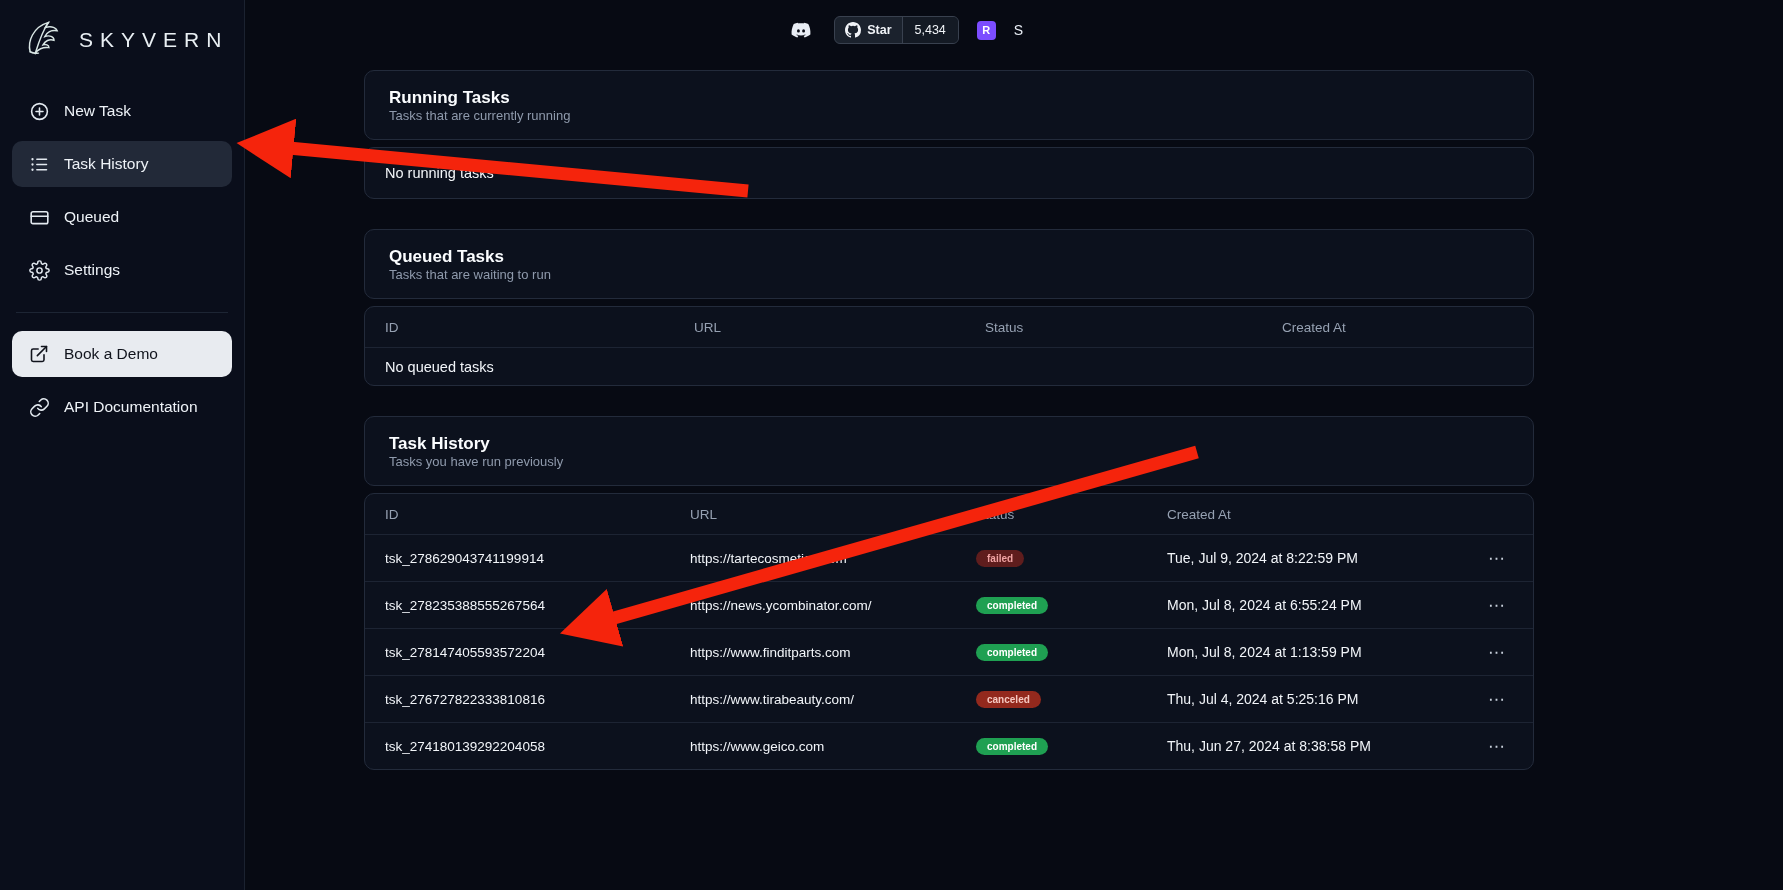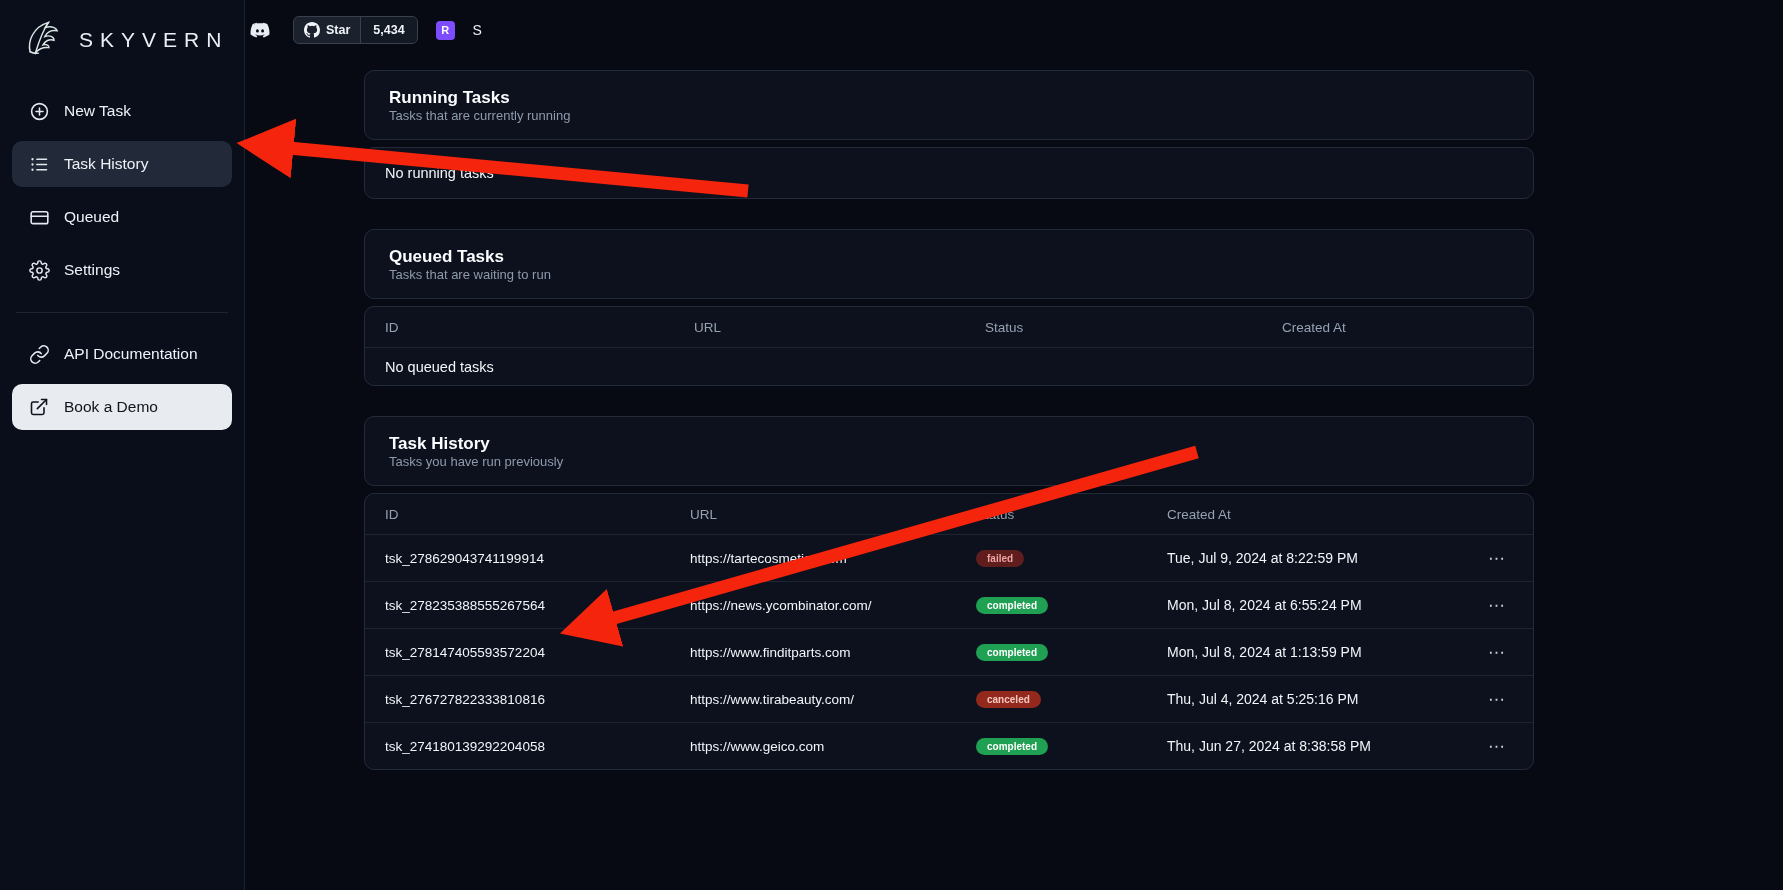--- a/index.html
+++ b/index.html
@@ -15,27 +15,27 @@
   .logo-text{font-size:21px;letter-spacing:7px;font-weight:400;color:#e9eff3}
   .nav-item{display:flex;align-items:center;gap:14px;height:46px;padding:0 16px;
     border-radius:10px;font-size:15.5px;color:#eef2f7;cursor:pointer;margin-bottom:7px;background:transparent;border:none;width:100%;text-align:center;font-family:Liberation Sans, sans-serif}
   .nav-item.active{background:#222938}
   .nav-item .ic{display:flex;align-items:center;justify-content:center;width:22px;flex:none}
   .nav-item.demo{background:#e8ebf0;color:#10131c;font-weight:500}
   .side-divider{height:1px;background:#1d2534;margin:12px 4px 18px}
 
   
   .main{flex:1;display:flex;flex-direction:column;min-width:0}
-  .topbar{height:60px;flex:none;display:flex;align-items:center;justify-content:flex-start;
+  .topbar{height:60px;flex:none;display:flex;align-items:center;justify-content:center;
     gap:18px;padding-right:216px}
   .gh-btn{display:flex;align-items:stretch;border:1px solid #39414f;border-radius:6px;
     overflow:hidden;height:28px;background:#1b222d;font-size:12.5px;font-weight:700;color:#f0f3f7;
     cursor:pointer;padding:0;font-family:inherit}
   .gh-star{display:flex;align-items:center;gap:6px;padding:0 10px}
-  .gh-count{display:flex;align-items:center;padding:0 12px;border-left:1px solid #39414f;background:#141a24;font-weight:700}
+  .gh-count{display:flex;align-items:center;padding:0 12px;border-left:1px solid #39414f;background:#141a24;font-weight:400}
   .avatar{width:19px;height:19px;border-radius:4px;background:#7c4dff;display:flex;
     align-items:center;justify-content:center;font-size:11px;font-weight:700;color:#fff;flex:none;cursor:pointer}
   .username{font-size:14px;color:#e8edf4;width:12px;overflow:hidden;white-space:nowrap}
 
   
   .content{padding:10px 249px 0 119px;overflow:hidden}
   .section{margin-bottom:30px}
   .card{background:#0c111d;border:1px solid #232b3b;border-radius:10px}
   .card-head{padding:17px 24px 16px}
   .card-title{font-size:17px;font-weight:700;color:#fbfdff}
@@ -117,39 +117,39 @@
         <svg width="21" height="21" viewBox="0 0 24 24" fill="none" stroke="#e3e9f0" stroke-width="1.7" stroke-linecap="round" stroke-linejoin="round">
           <circle cx="12" cy="12" r="3"></circle>
           <path d="M19.4 15a1.65 1.65 0 0 0 .33 1.82l.06.06a2 2 0 0 1 0 2.83 2 2 0 0 1-2.83 0l-.06-.06a1.65 1.65 0 0 0-1.82-.33 1.65 1.65 0 0 0-1 1.51V21a2 2 0 0 1-2 2 2 2 0 0 1-2-2v-.09A1.65 1.65 0 0 0 9 19.4a1.65 1.65 0 0 0-1.82.33l-.06.06a2 2 0 0 1-2.83 0 2 2 0 0 1 0-2.83l.06-.06a1.65 1.65 0 0 0 .33-1.82 1.65 1.65 0 0 0-1.51-1H3a2 2 0 0 1-2-2 2 2 0 0 1 2-2h.09A1.65 1.65 0 0 0 4.6 9a1.65 1.65 0 0 0-.33-1.82l-.06-.06a2 2 0 0 1 0-2.83 2 2 0 0 1 2.83 0l.06.06a1.65 1.65 0 0 0 1.82.33H9a1.65 1.65 0 0 0 1-1.51V3a2 2 0 0 1 2-2 2 2 0 0 1 2 2v.09a1.65 1.65 0 0 0 1 1.51 1.65 1.65 0 0 0 1.82-.33l.06-.06a2 2 0 0 1 2.83 0 2 2 0 0 1 0 2.83l-.06.06a1.65 1.65 0 0 0-.33 1.82V9a1.65 1.65 0 0 0 1.51 1H21a2 2 0 0 1 2 2 2 2 0 0 1-2 2h-.09a1.65 1.65 0 0 0-1.51 1z"></path>
         </svg>
       </span>
       <span>Settings</span>
     </button>
 
     <div class="side-divider"></div>
 
-    <button class="nav-item">
-      <span class="ic">
-        <svg width="21" height="21" viewBox="0 0 24 24" fill="none" stroke="#e3e9f0" stroke-width="1.8" stroke-linecap="round" stroke-linejoin="round">
-          <path d="M10 13a5 5 0 0 0 7.54.54l3-3a5 5 0 0 0-7.07-7.07l-1.72 1.71"></path>
-          <path d="M14 11a5 5 0 0 0-7.54-.54l-3 3a5 5 0 0 0 7.07 7.07l1.71-1.71"></path>
-        </svg>
-      </span>
-      <span>API Documentation</span>
-    </button>
-
     <button class="nav-item demo">
       <span class="ic">
         <svg width="20" height="20" viewBox="0 0 24 24" fill="none" stroke="#10131c" stroke-width="1.9" stroke-linecap="round" stroke-linejoin="round">
           <path d="M18 13v6a2 2 0 0 1-2 2H5a2 2 0 0 1-2-2V8a2 2 0 0 1 2-2h6"></path>
           <path d="M15 3h6v6"></path>
             <path d="M10 14L21 3"></path>
         </svg>
       </span>
       <span>Book a Demo</span>
+    </button>
+
+    <button class="nav-item">
+      <span class="ic">
+        <svg width="21" height="21" viewBox="0 0 24 24" fill="none" stroke="#e3e9f0" stroke-width="1.8" stroke-linecap="round" stroke-linejoin="round">
+          <path d="M10 13a5 5 0 0 0 7.54.54l3-3a5 5 0 0 0-7.07-7.07l-1.72 1.71"></path>
+          <path d="M14 11a5 5 0 0 0-7.54-.54l-3 3a5 5 0 0 0 7.07 7.07l1.71-1.71"></path>
+        </svg>
+      </span>
+      <span>API Documentation</span>
     </button>
   </aside>
 
   <div class="main">
 
     <header class="topbar">
       <span style="display:flex;cursor:pointer">
         <svg width="30" height="23" viewBox="0 0 24 24">
           <path fill="#e8edf4" d="M19.6 5.3c-1.4-.66-2.9-1.13-4.5-1.4l-.22.44c1.45.35 2.65.88 3.76 1.62-1.9-.93-3.78-1.4-6.64-1.4s-4.74.47-6.64 1.4c1.11-.74 2.31-1.27 3.76-1.62L8.9 3.9c-1.6.27-3.1.74-4.5 1.4C2.6 9 1.9 12.6 2.2 16.1c2.1 1.55 4.1 2.5 6.1 3.1l.97-1.6c-.73-.27-1.43-.6-2.1-1l.52-.4c2.73 1.28 5.89 1.28 8.62 0l.52.4c-.67.4-1.37.73-2.1 1l.97 1.6c2-.6 4-1.55 6.1-3.1.36-4.1-.64-7.7-2.2-10.8z"></path>
           <ellipse cx="9.3" cy="12.4" rx="1.5" ry="1.7" fill="#070a13"></ellipse>

